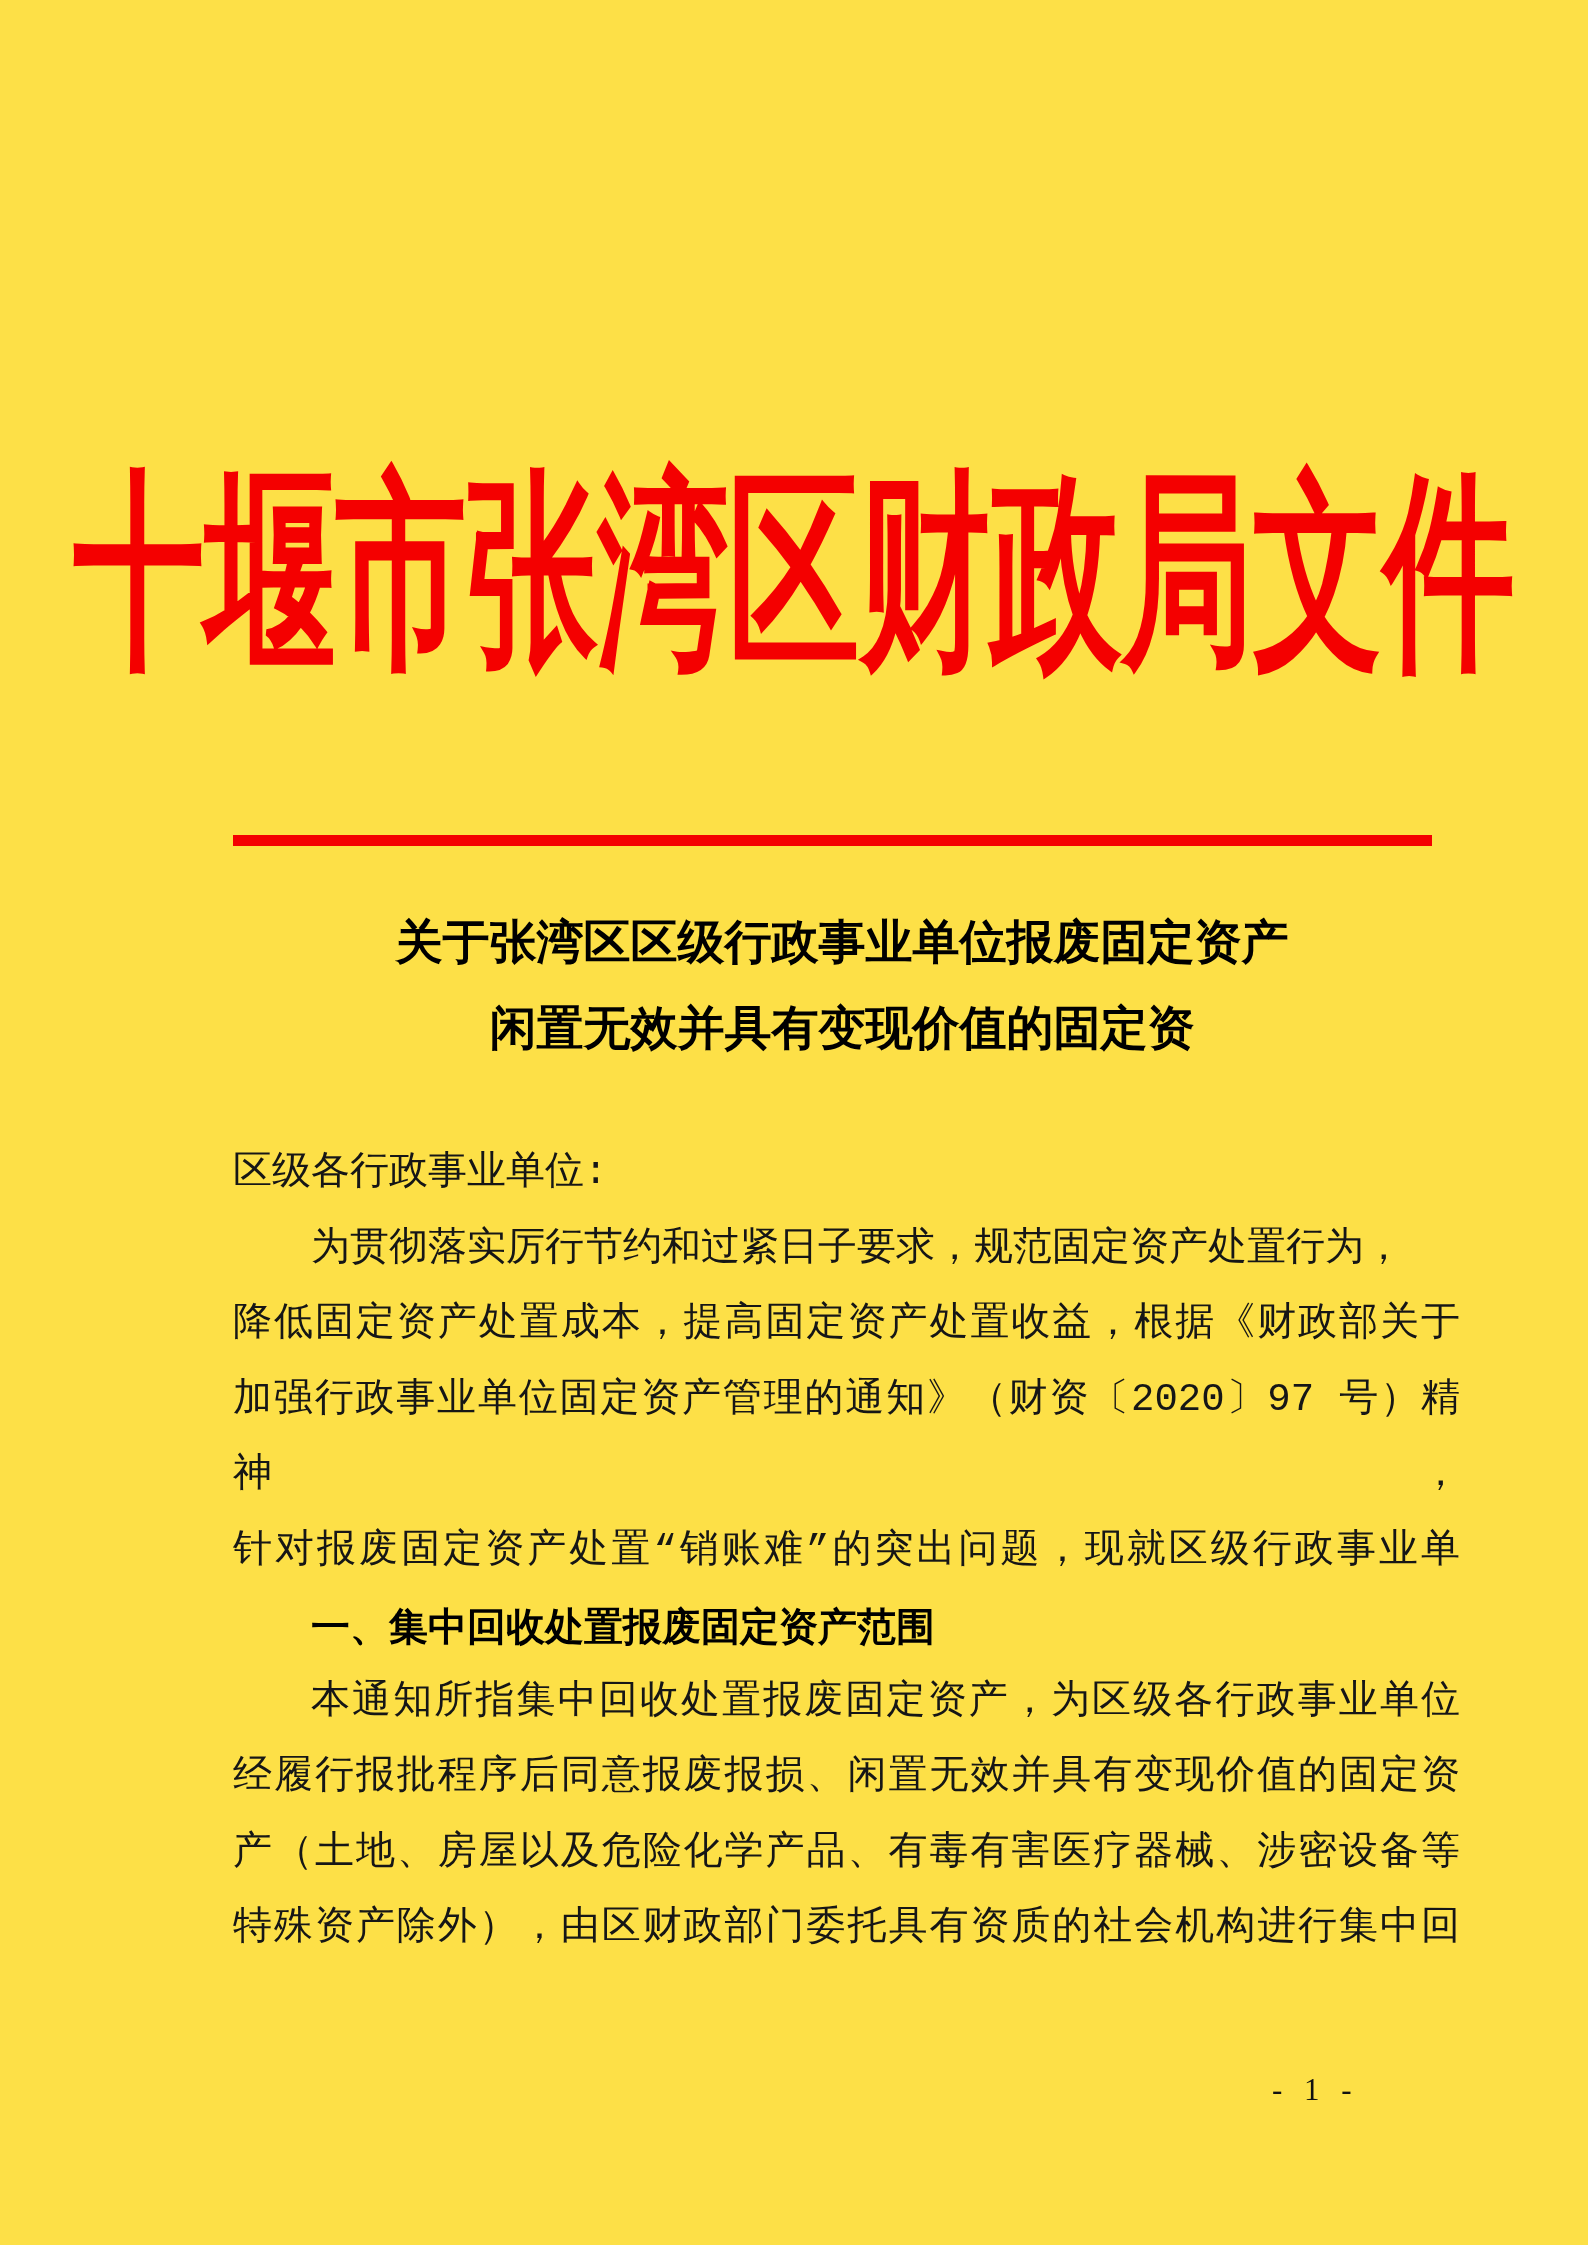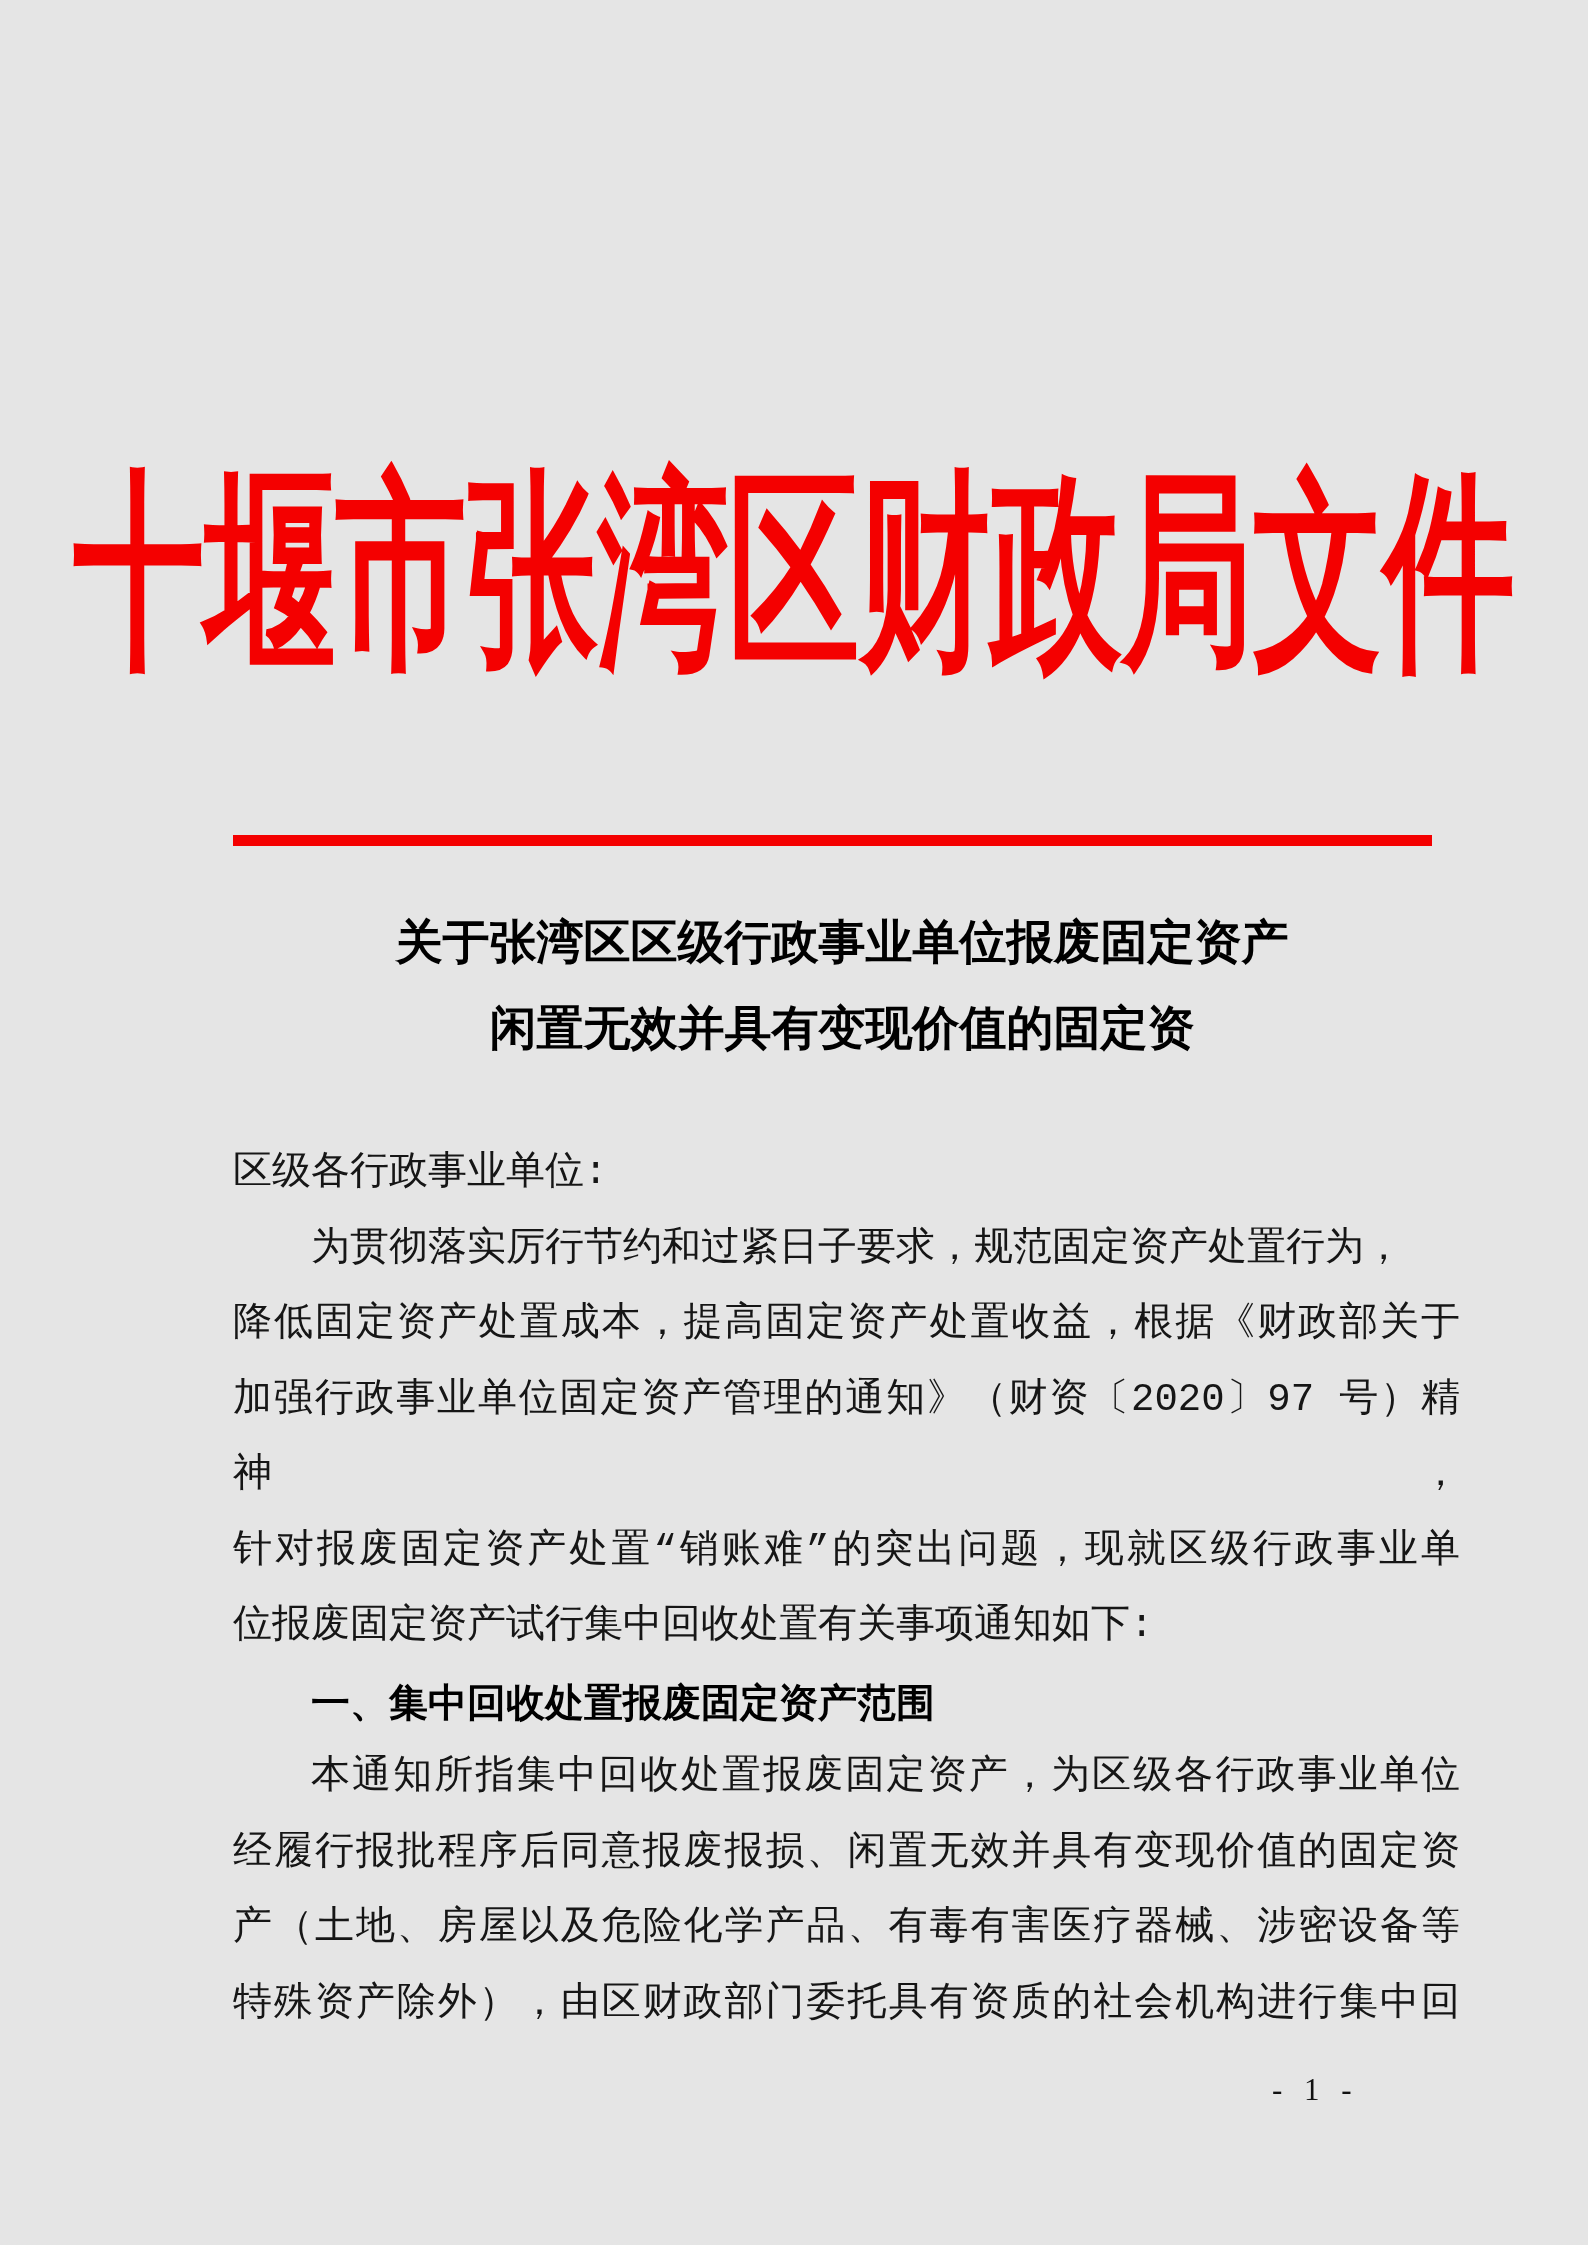--- a/index.html
+++ b/index.html
@@ -5,21 +5,21 @@
   html, body {
     margin: 0;
     padding: 0;
     background: #888;
   }
   .page {
     position: relative;
     width: 1588px;
     height: 2245px;
     margin: 0 auto;
-    background: #e5e5e5;
+    background: #fde047;
     overflow: hidden;
     font-family: "Liberation Serif", serif;
   }
 
   
   .masthead {
     position: absolute;
     left: 0;
     top: 462px;
     width: 100%;
@@ -119,21 +119,20 @@
     <div>闲置无效并具有变现价值的固定资</div>
   </div>
 
   <div class="body-block">
     <div class="line">区级各行政事业单位:</div>
 
     <div class="line indent">为贯彻落实厉行节约和过紧日子要求，规范固定资产处置行为，</div>
     <div class="line j">降低固定资产处置成本，提高固定资产处置收益，根据《财政部关于</div>
     <div class="line j">加强行政事业单位固定资产管理的通知》（财资〔2020〕97 号）精神，</div>
     <div class="line j">针对报废固定资产处置“销账难”的突出问题，现就区级行政事业单</div>
-    <div class="line">位报废固定资产试行集中回收处置有关事项通知如下:</div>
 
     <div class="line heading indent">一、集中回收处置报废固定资产范围</div>
 
     <div class="line j indent">本通知所指集中回收处置报废固定资产，为区级各行政事业单位</div>
     <div class="line j">经履行报批程序后同意报废报损、闲置无效并具有变现价值的固定资</div>
     <div class="line j">产（土地、房屋以及危险化学产品、有毒有害医疗器械、涉密设备等</div>
     <div class="line j">特殊资产除外），由区财政部门委托具有资质的社会机构进行集中回</div>
   </div>
 
   <div class="page-number">- 1 -</div>

